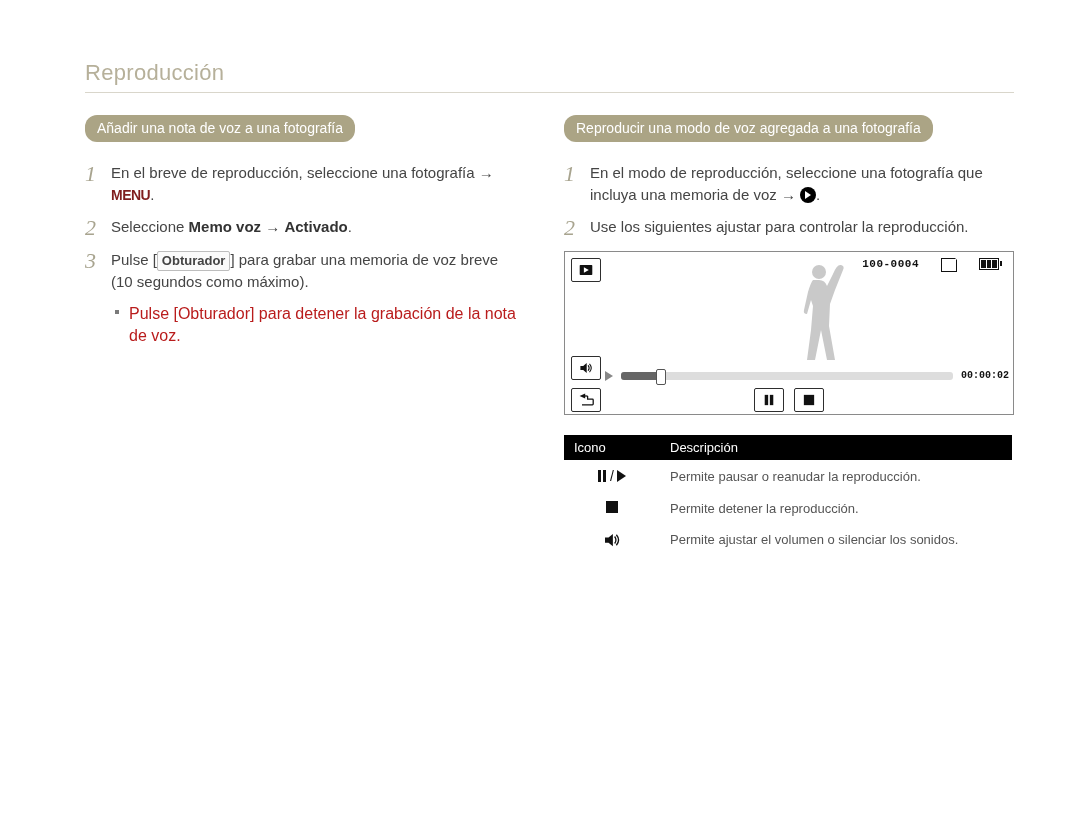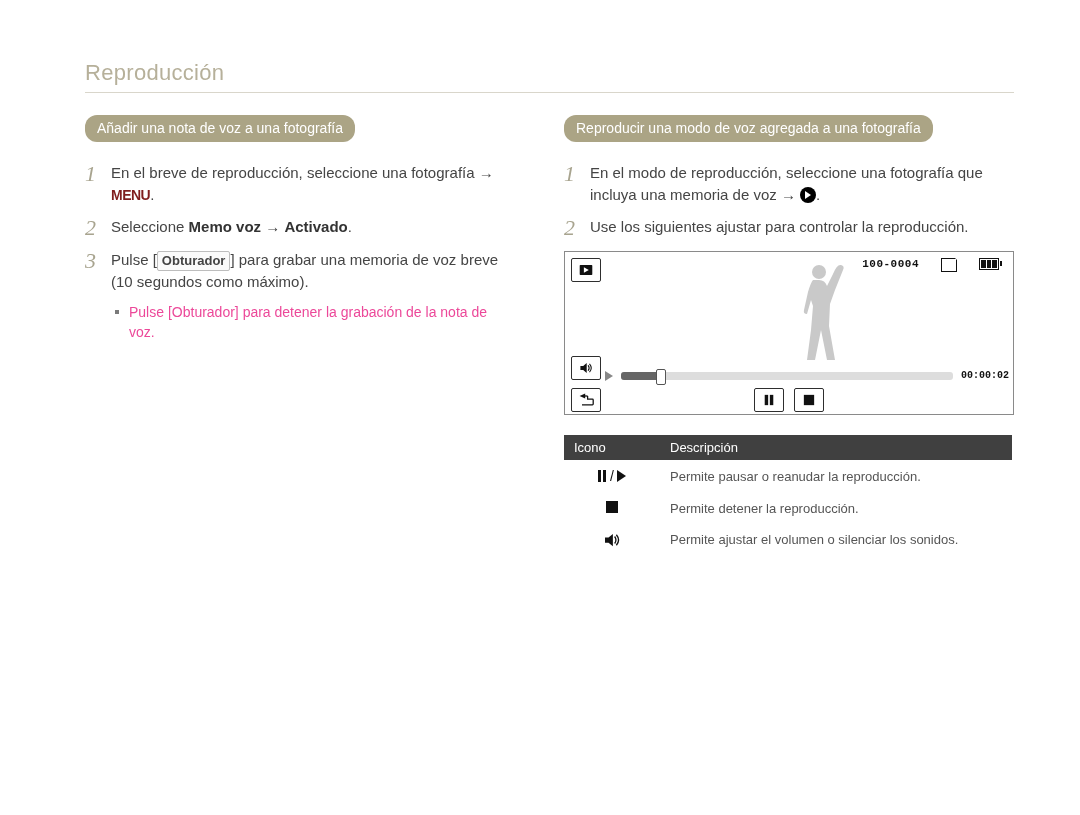--- a/index.html
+++ b/index.html
@@ -81,22 +81,22 @@
     font-family: Arial, sans-serif;
     font-weight: 700;
     font-size: 14px;
     letter-spacing: -0.5px;
     color: #7f1d1d;
   }
   .bullet-sub {
     margin: 4px 0 0 26px;
     padding-left: 18px;
     position: relative;
-    font-size: 14px;
-    color: #ec4899;
+    font-size: 16px;
+    color: #b91c1c;
     line-height: 1.4;
   }
   .bullet-sub::before {
     content: "";
     position: absolute;
     left: 4px; top: 7px;
     width: 4px; height: 4px;
     background: #7a7a7a;
   }
   
@@ -282,21 +282,21 @@
   }
   .figure svg { width: 100%; height: 100%; }
 
   
   .icon-table {
     width: 448px;
     border-collapse: collapse;
     font-size: 13px;
   }
   .icon-table thead td {
-    background: #404040;
+    background: #000000;
     color: #fff;
     padding: 5px 10px;
     font-size: 13px;
   }
   .icon-table thead td:first-child { width: 76px; }
   .icon-table tbody td {
     padding: 8px 10px;
     color: #555;
     vertical-align: middle;
   }

